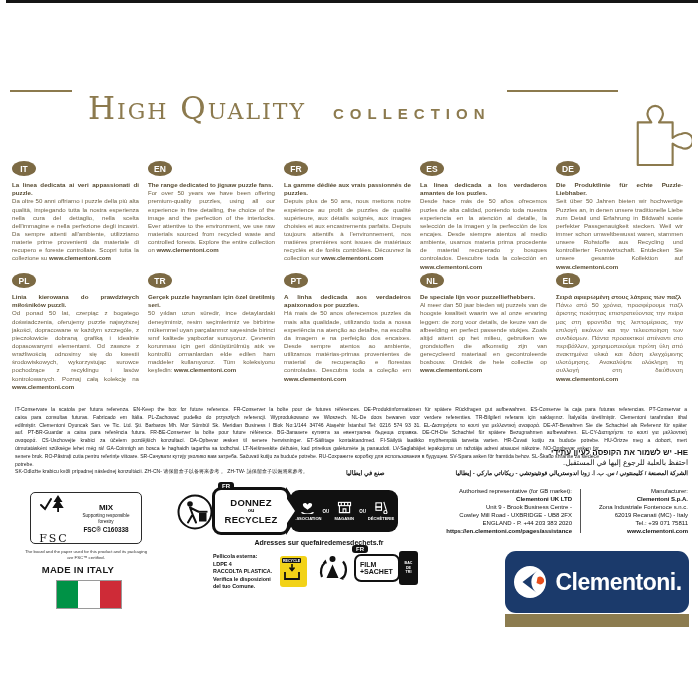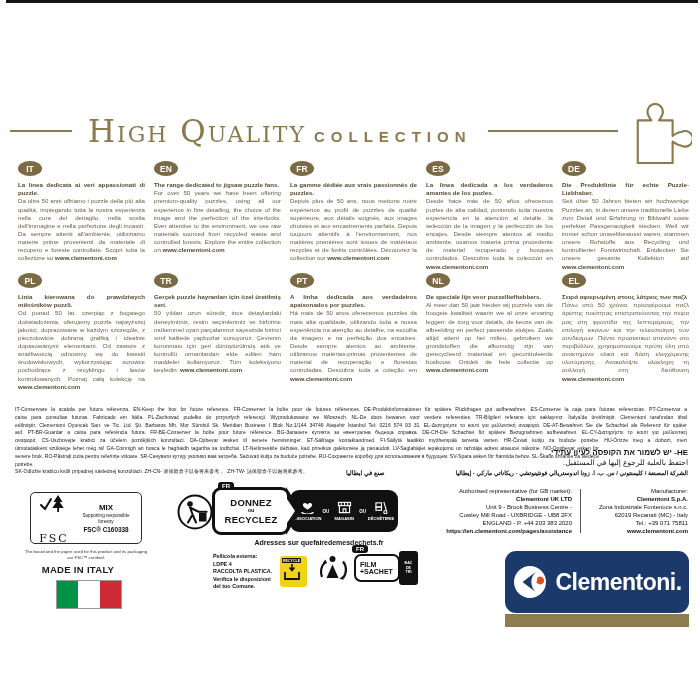--- a/index.html
+++ b/index.html
@@ -1,30 +1,30 @@
 <!DOCTYPE html>
 <html><head>
 <meta charset="utf-8">
 <style>
   html,body{margin:0;padding:0}
   body{width:700px;height:700px;position:relative;background:#fff;
        font-family:"Liberation Sans",sans-serif;color:#1a1a1a;overflow:hidden}
   .top-rule{position:absolute;top:0;left:6px;right:2px;height:3px;background:#151515}
 
   
-  .header{position:absolute;top:90px;left:10px;right:8px;height:82px;display:flex;align-items:center}
+  .header{position:absolute;top:90px;left:10px;right:8px;height:82px;display:flex;align-items:flex-start}
   .h-dash{height:2px;background:#8c7a4e;width:62px;flex:0 0 auto}
   .h-title{display:flex;align-items:baseline;margin:0 16px;color:#8c7a4e;white-space:nowrap}
   .h-main{font-family:"DejaVu Serif",serif;font-variant:small-caps;font-size:31px;letter-spacing:2px}
-  .h-sub{font-size:15px;letter-spacing:6px;font-weight:600;margin-left:8px;font-family:"Liberation Sans",sans-serif}
+  .h-sub{font-size:15px;letter-spacing:6px;font-weight:600;margin-left:27px;font-family:"Liberation Sans",sans-serif}
   .h-line{flex:1;height:2px;background:#8c7a4e;margin-right:12px}
   .h-puzzle{flex:0 0 auto;margin-top:6px}
 
   
-  .rows{position:absolute;left:18px;width:671px;display:grid;grid-template-columns:repeat(5,1fr);gap:9px}
+  .rows{position:absolute;left:12px;width:671px;display:grid;grid-template-columns:repeat(5,1fr);gap:9px}
   #row1{top:161px}
   #row2{top:273px}
   .sec .badge{width:24px;height:15px;border-radius:50%;background:#7c6a44;color:#fff;font-size:8.5px;
               font-weight:bold;display:flex;align-items:center;justify-content:center;margin-bottom:5px}
   .sec .intro{font-size:6.2px;font-weight:bold;color:#564a31;line-height:1.32;text-align:justify}
   .sec .body{font-size:6.1px;color:#6a5d41;line-height:1.34;text-align:justify}
   .sec .body b{color:#564a31}
 
   
   .legal{position:absolute;left:15px;top:406px;width:672px}

